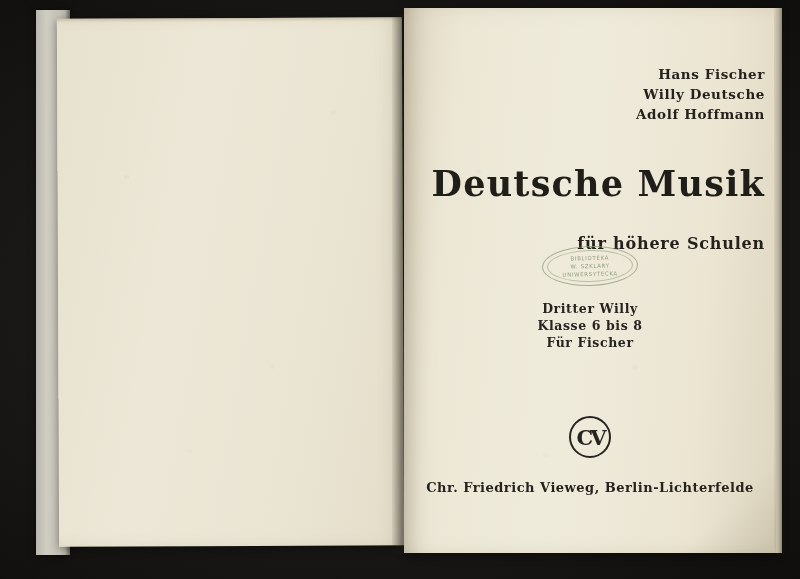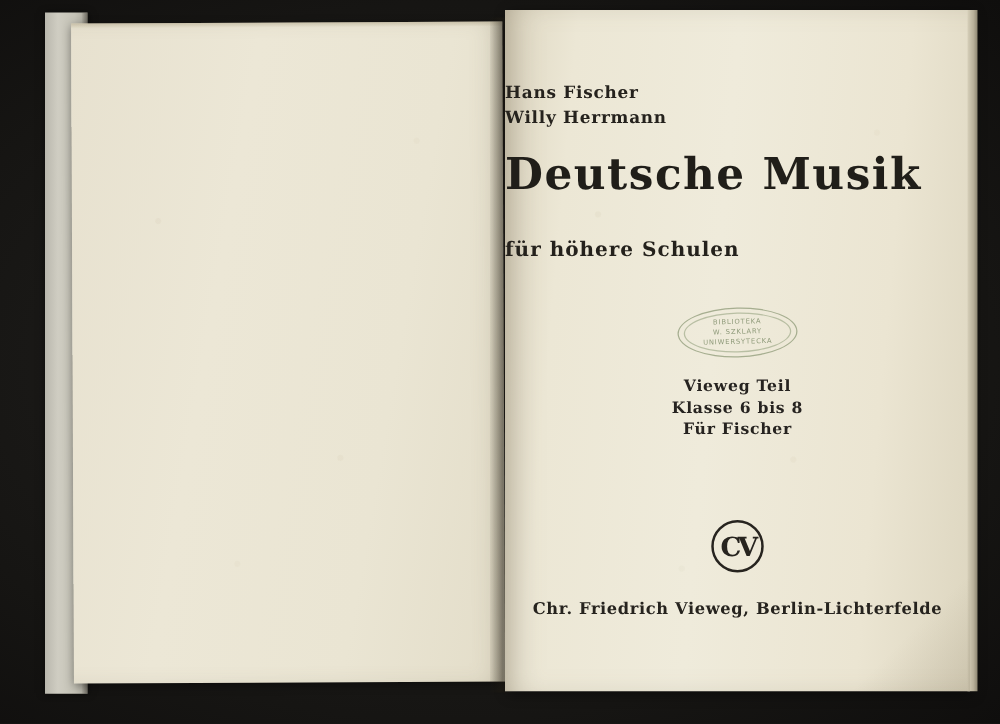--- a/index.html
+++ b/index.html
@@ -104,37 +104,37 @@
       radial-gradient(circle at 62% 66%, rgba(170,155,120,0.07) 0 2px, transparent 3px),
       radial-gradient(circle at 80% 18%, rgba(170,155,120,0.06) 0 2px, transparent 3px),
       radial-gradient(circle at 38% 82%, rgba(170,155,120,0.06) 0 2px, transparent 3px);
     opacity: 0.9;
   }
 
   
   .title-block {
     position: absolute;
     left: 0;
-    right: 0;
+    right: 11px;
     top: 56px;
-    text-align: left;
+    text-align: right;
     color: #25221d;
   }
 
   .authors {
     font-family: "DejaVu Serif", serif;
     font-weight: 700;
     font-size: 13.5px;
     letter-spacing: 0.6px;
     line-height: 20px;
   }
   .authors .line { display: block; }
 
   .main-title {
-    margin-top: 16px;
+    margin-top: 40px;
     font-family: "DejaVu Serif", serif;
     font-weight: 700;
     font-size: 35px;
     letter-spacing: 1.2px;
     line-height: 40px;
     color: #201e19;
   }
 
   .subtitle {
     margin-top: 30px;
@@ -264,40 +264,41 @@
 
   <div class="gutter"></div>
 
   <div class="page-right">
     <div class="fore-edge"></div>
     <div class="paper-grain"></div>
 
     <div class="title-block">
       <div class="authors">
         <span class="line">Hans Fischer</span>
-        <span class="line">Willy Herrmann</span>
+        <span class="line">Willy Deutsche</span>
+        <span class="line">Adolf Hoffmann</span>
       </div>
 
       <div class="main-title">Deutsche Musik</div>
 
       <div class="subtitle">für höhere Schulen</div>
     </div>
 
     <div class="stamp-wrap">
       <div class="stamp-oval"></div>
       <div class="stamp-oval inner"></div>
       <div class="stamp-text">
         <span>BIBLIOTEKA</span>
         <span>W. SZKLARY</span>
         <span>UNIWERSYTECKA</span>
       </div>
     </div>
 
     <div class="part-block">
-      <span class="line">Vieweg Teil</span>
+      <span class="line">Dritter Willy</span>
       <span class="line">Klasse 6 bis 8</span>
       <span class="line">Für Fischer</span>
     </div>
 
     <div class="device">
       <div class="ring"></div>
       <div class="mono">CV</div>
     </div>
 
     <div class="imprint">Chr. Friedrich Vieweg, Berlin-Lichterfelde</div>

